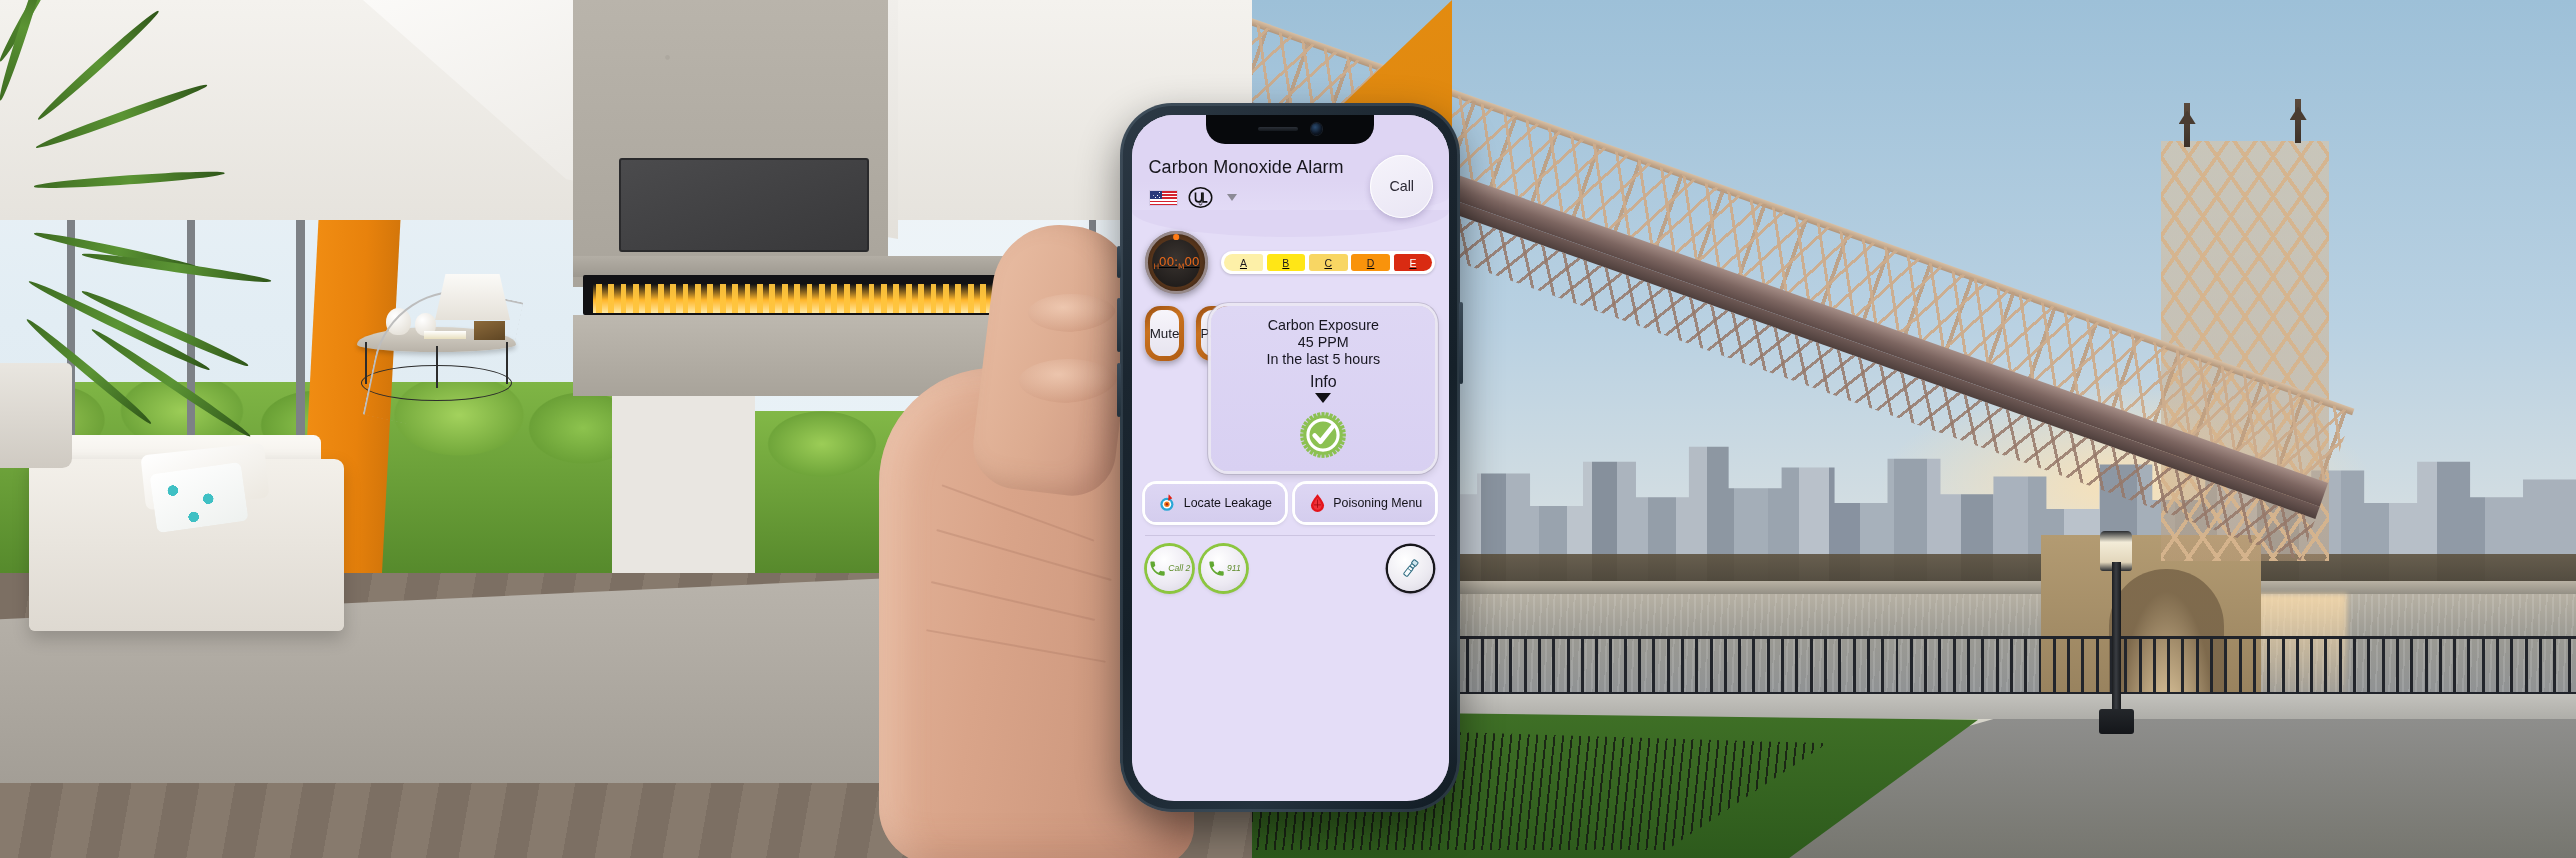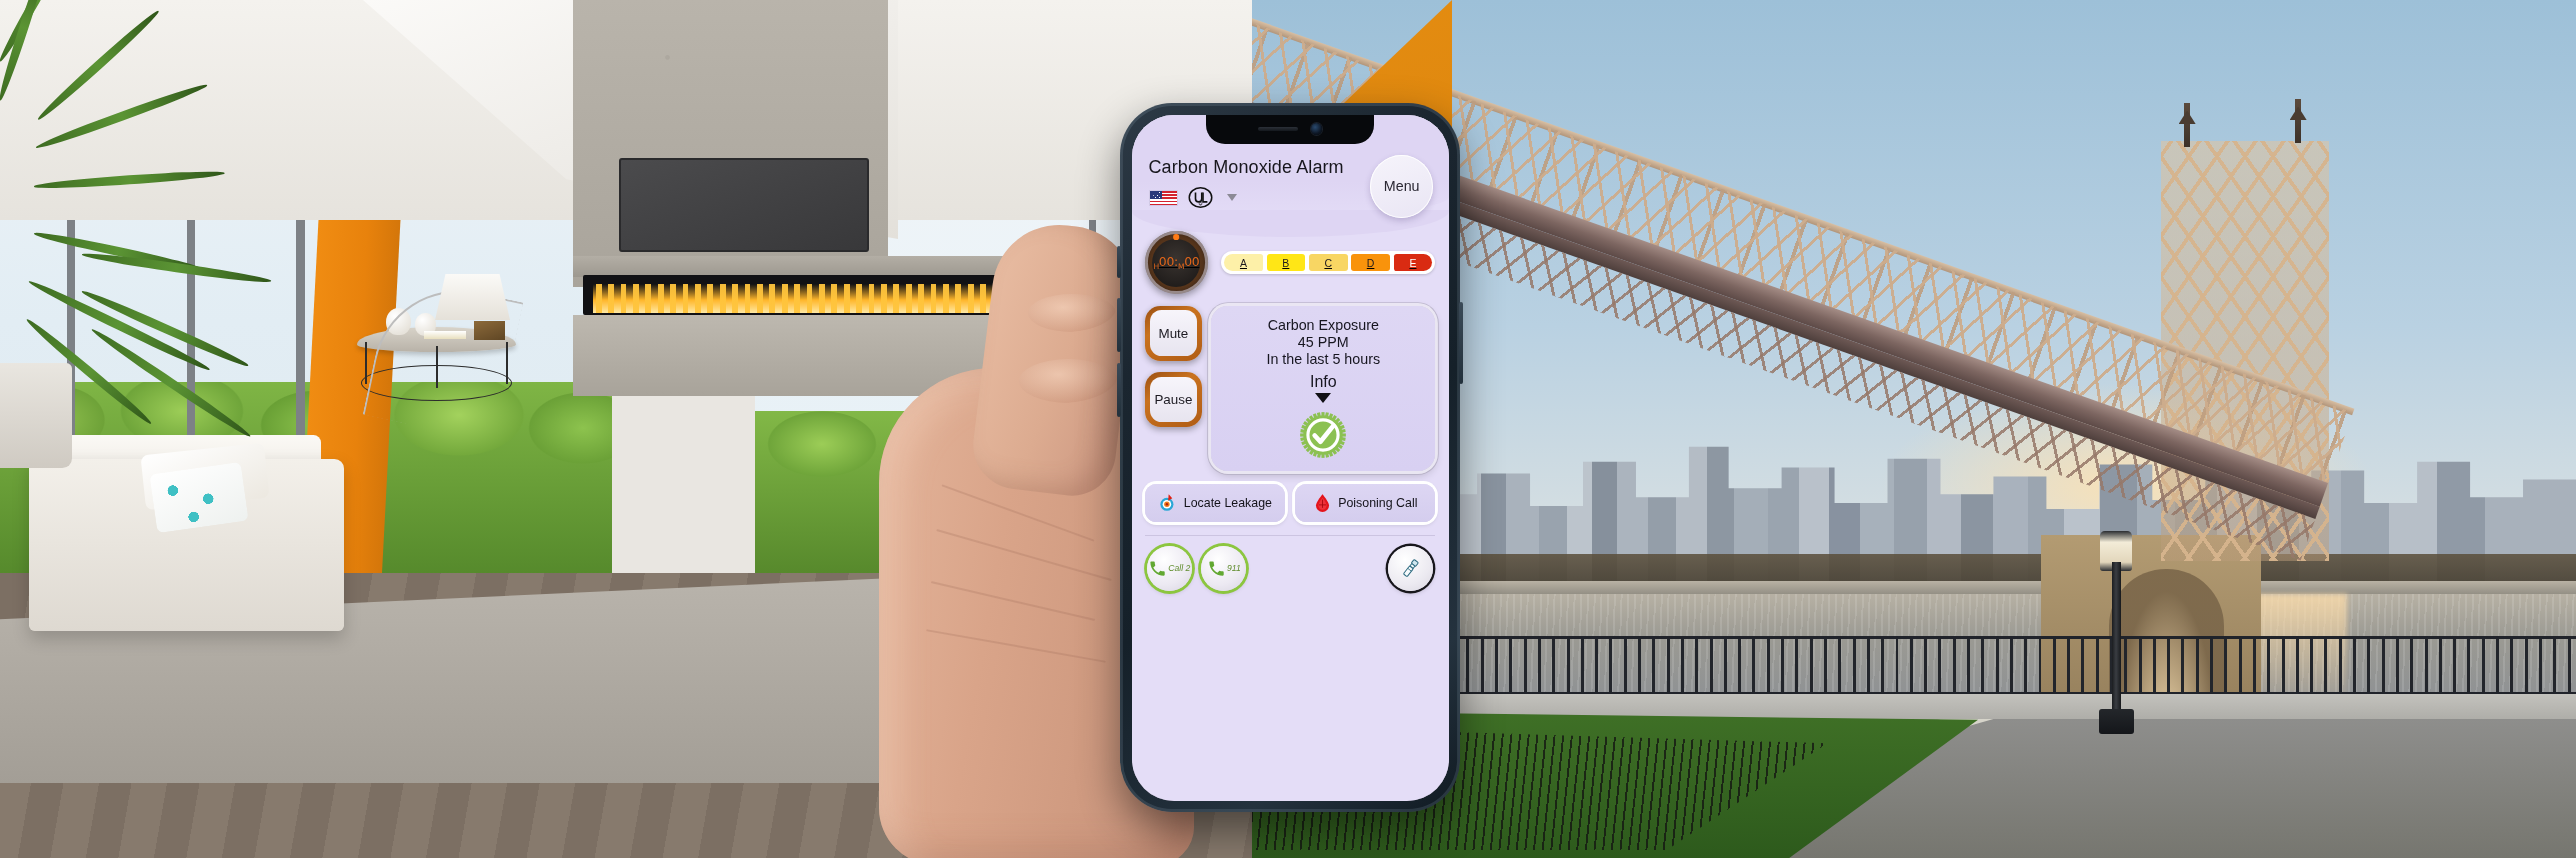--- a/index.html
+++ b/index.html
@@ -555,21 +555,21 @@
     display: flex; align-items: center; justify-content: center;
     font-size: 10.5px; color: #1d1b20;
   }
   .scale-seg:first-child { border-radius: 9.6px 2.9px 2.9px 9.6px; }
   .scale-seg:last-child  { border-radius: 2.9px 9.6px 9.6px 2.9px; color: #fff; }
 
   
   .mid-area {
     display: flex; gap: 9.6px; padding: 11.5px 13.4px 0 13.4px; flex: none;
   }
-  .side-col { display: flex; flex-direction: column; gap: 11.5px; width: 57px; flex: none; }
+  .side-col { display: flex; gap: 11.5px; width: 57px; flex: none; }
   .sq-btn {
     width: 57px; height: 55px; border-radius: 15.3px;
     background: linear-gradient(150deg, #9a4f12 0%, #c9721f 35%, #b05c14 100%);
     padding: 4.8px;
     box-shadow: 0 2.9px 6.7px rgba(0,0,0,.3);
     display: flex; align-items: center; justify-content: center;
   }
   .sq-btn-face {
     width: 100%; height: 100%; border-radius: 11.5px;
     background: linear-gradient(180deg, #f7f5fb 0%, #e7e4ef 100%);
@@ -777,21 +777,21 @@
             </div>
             <svg class="ul-logo" viewBox="0 0 40 40">
               <ellipse cx="20" cy="20" rx="18" ry="15.5" fill="none" stroke="#111" stroke-width="2.4"></ellipse>
               <path d="M12 12 v10 a5 5 0 0 0 10 0 v-10" fill="none" stroke="#111" stroke-width="2.6"></path>
               <path d="M24 12 v15 h7" fill="none" stroke="#111" stroke-width="2.6"></path>
               <circle cx="20" cy="30" r="2.2" fill="none" stroke="#111" stroke-width="1"></circle>
               <text x="20" y="31.6" font-size="3.4" text-anchor="middle" fill="#111" font-family="Liberation Sans, sans-serif">R</text>
             </svg>
             <div class="caret-down-sm"></div>
           </div>
-          <div class="menu-btn">Menu</div>
+          <div class="menu-btn">Call</div>
         </div>
 
 
         <div class="row-timer">
           <div class="timer-knob">
             <div class="timer-dot"></div>
             <div class="timer-inner">
               <span class="timer-text"><sub>H</sub>00:<sub>M</sub>00</span>
             </div>
           </div>
@@ -888,21 +888,21 @@
               <path d="M18 2 L24 9 L17 13 Z" fill="#e01f12"></path>
             </svg>
             <span>Locate Leakage</span>
           </div>
           <div class="action-btn">
             <svg class="icon-sm" viewBox="0 0 32 32">
               <path d="M16 2 C16 2 27 15 27 21 A11 11 0 0 1 5 21 C5 15 16 2 16 2 Z" fill="#e4141b"></path>
               <path d="M16 8 C16 8 23 16.5 23 21 A7 7 0 0 1 9 21 C9 16.5 16 8 16 8 Z" fill="#f2404a" opacity=".65"></path>
               <path d="M16 11 v14 M10 20 h12" stroke="#a3060c" stroke-width="1.4"></path>
             </svg>
-            <span>Poisoning Call</span>
+            <span>Poisoning Menu</span>
           </div>
         </div>
 
         <div class="divider"></div>
 
         <div class="bottom-bar">
           <div class="call-btn">
             <svg width="19" height="19" viewBox="0 0 24 24">
               <path d="M6.6 10.8c1.4 2.8 3.8 5.1 6.6 6.6l2.2-2.2c.3-.3.7-.4 1-.2 1.2.4 2.4.6 3.7.6.6 0 1 .4 1 1V20c0 .6-.4 1-1 1C10.6 21 3 13.4 3 4c0-.6.4-1 1-1h3.5c.6 0 1 .4 1 1 0 1.3.2 2.5.6 3.7.1.3 0 .7-.2 1l-2.3 2.1z" fill="#62a832"></path>
             </svg>

